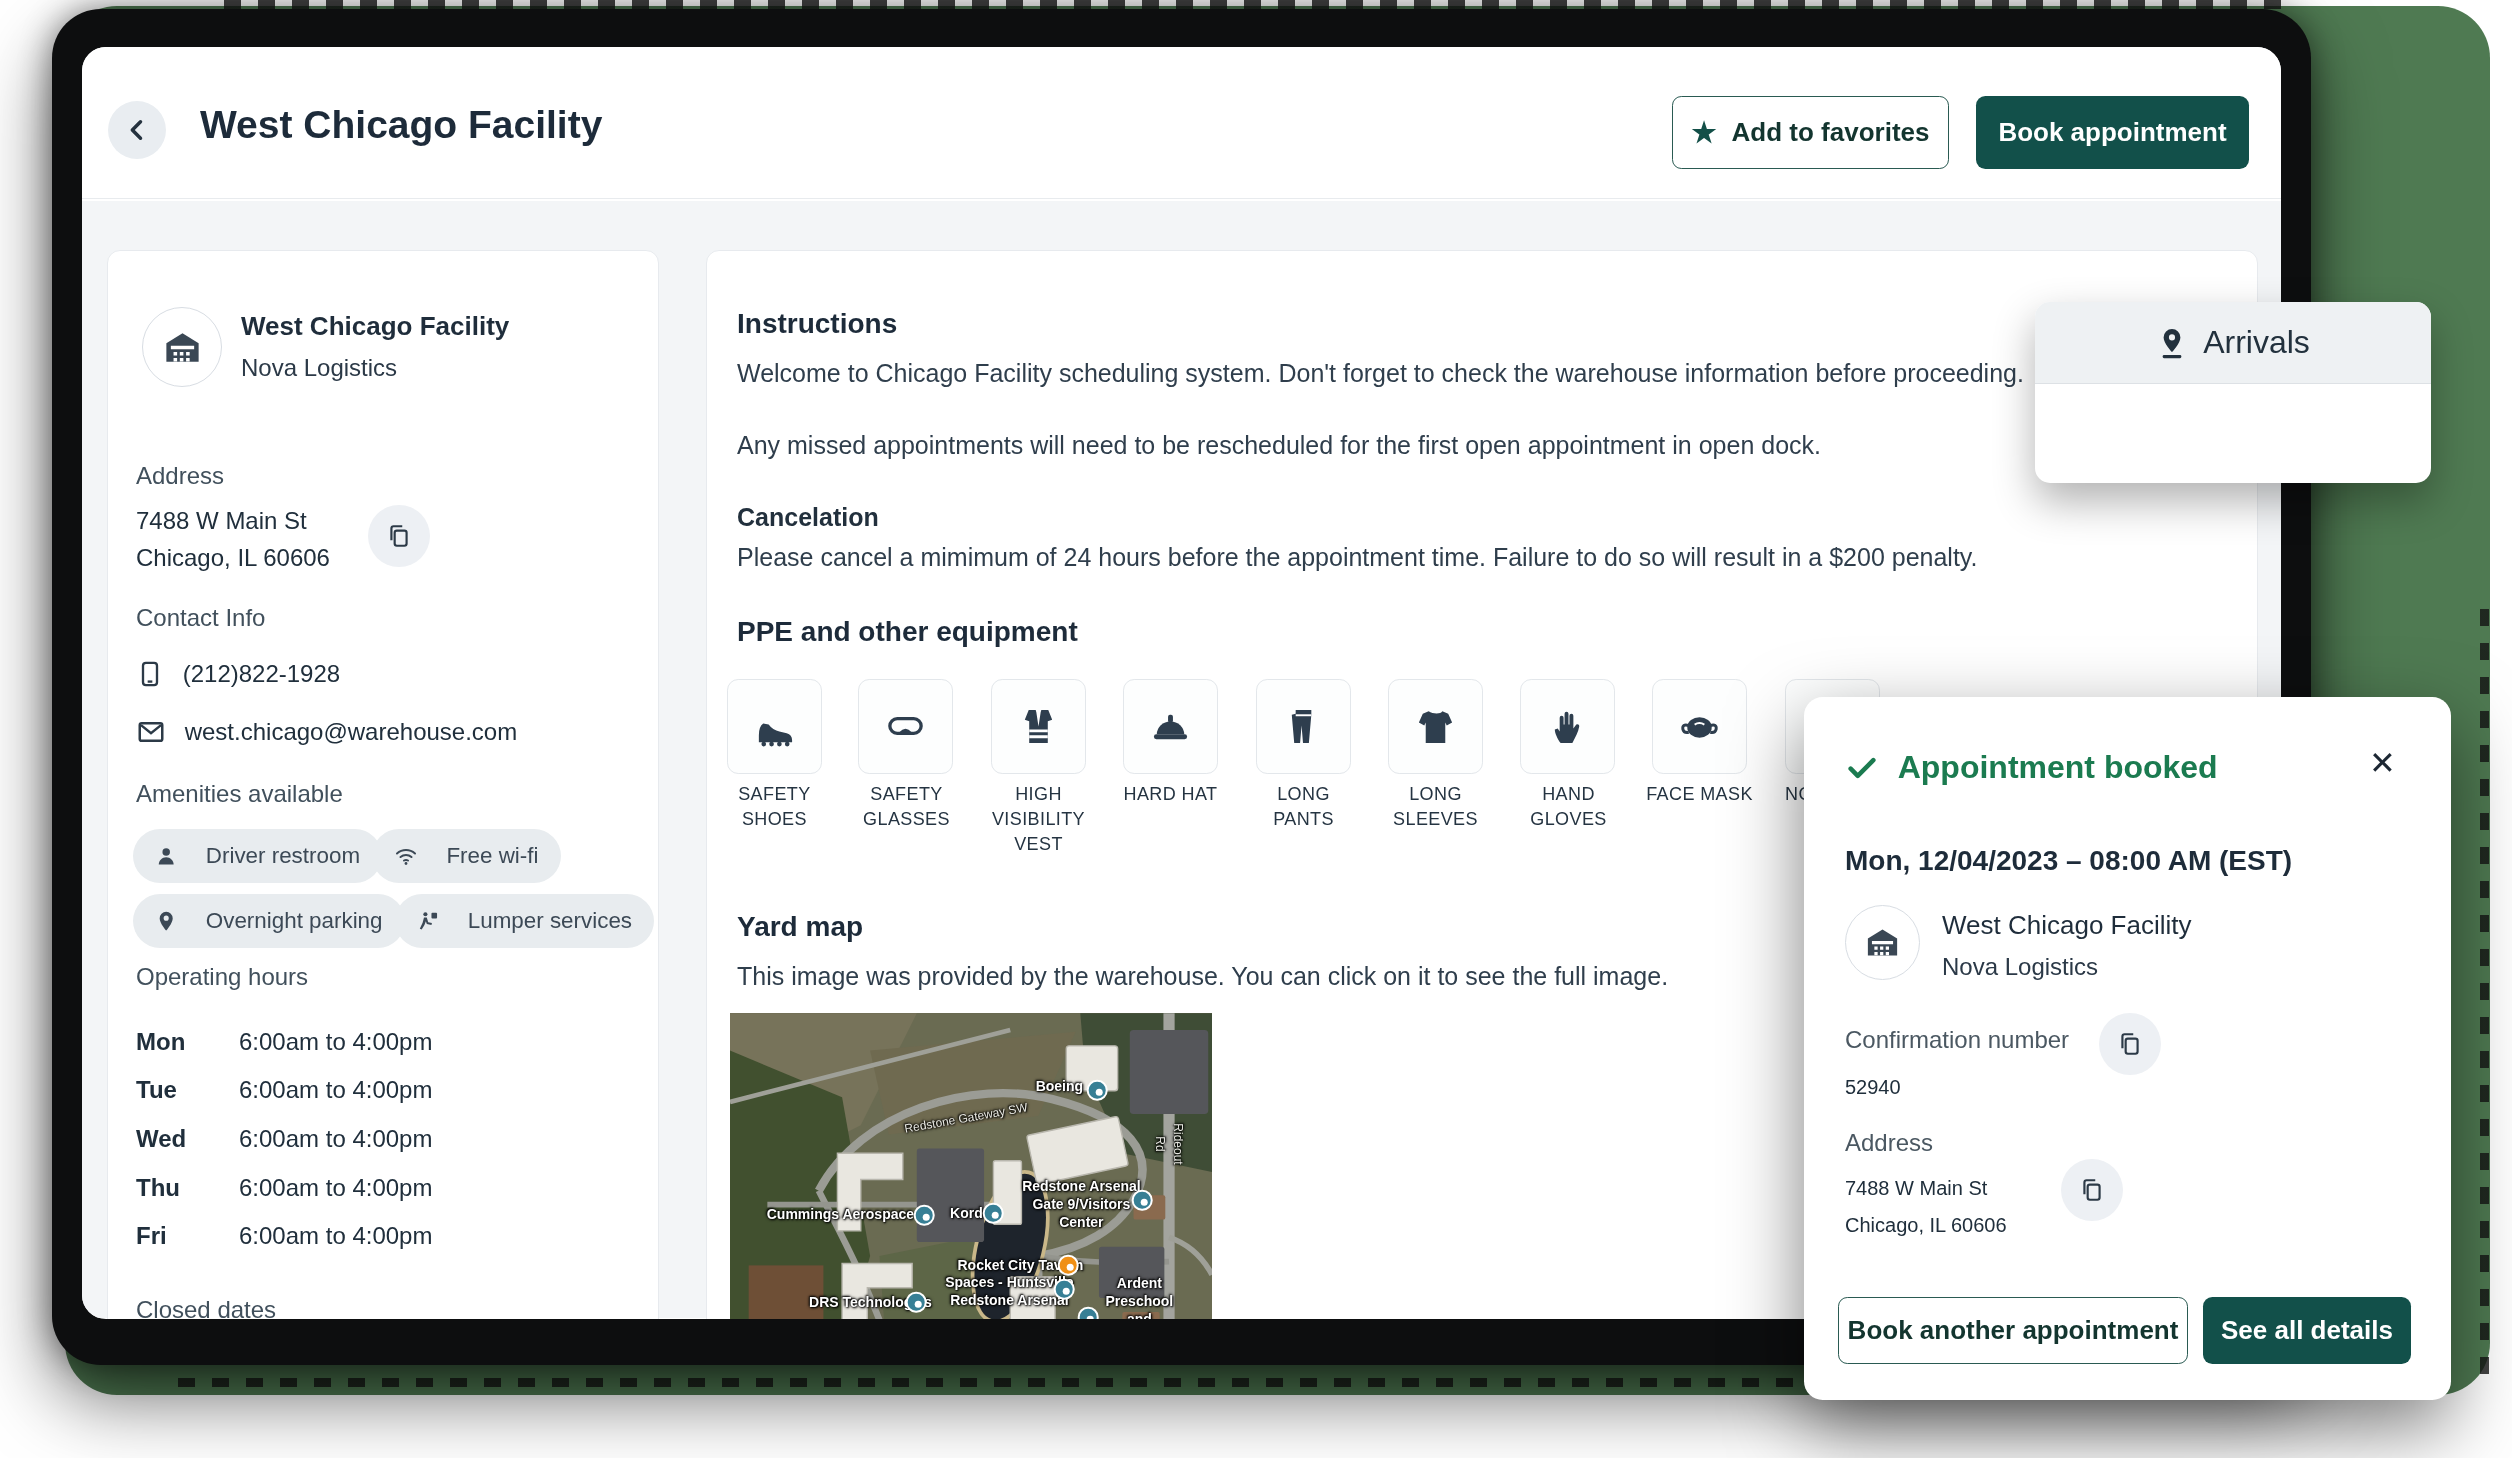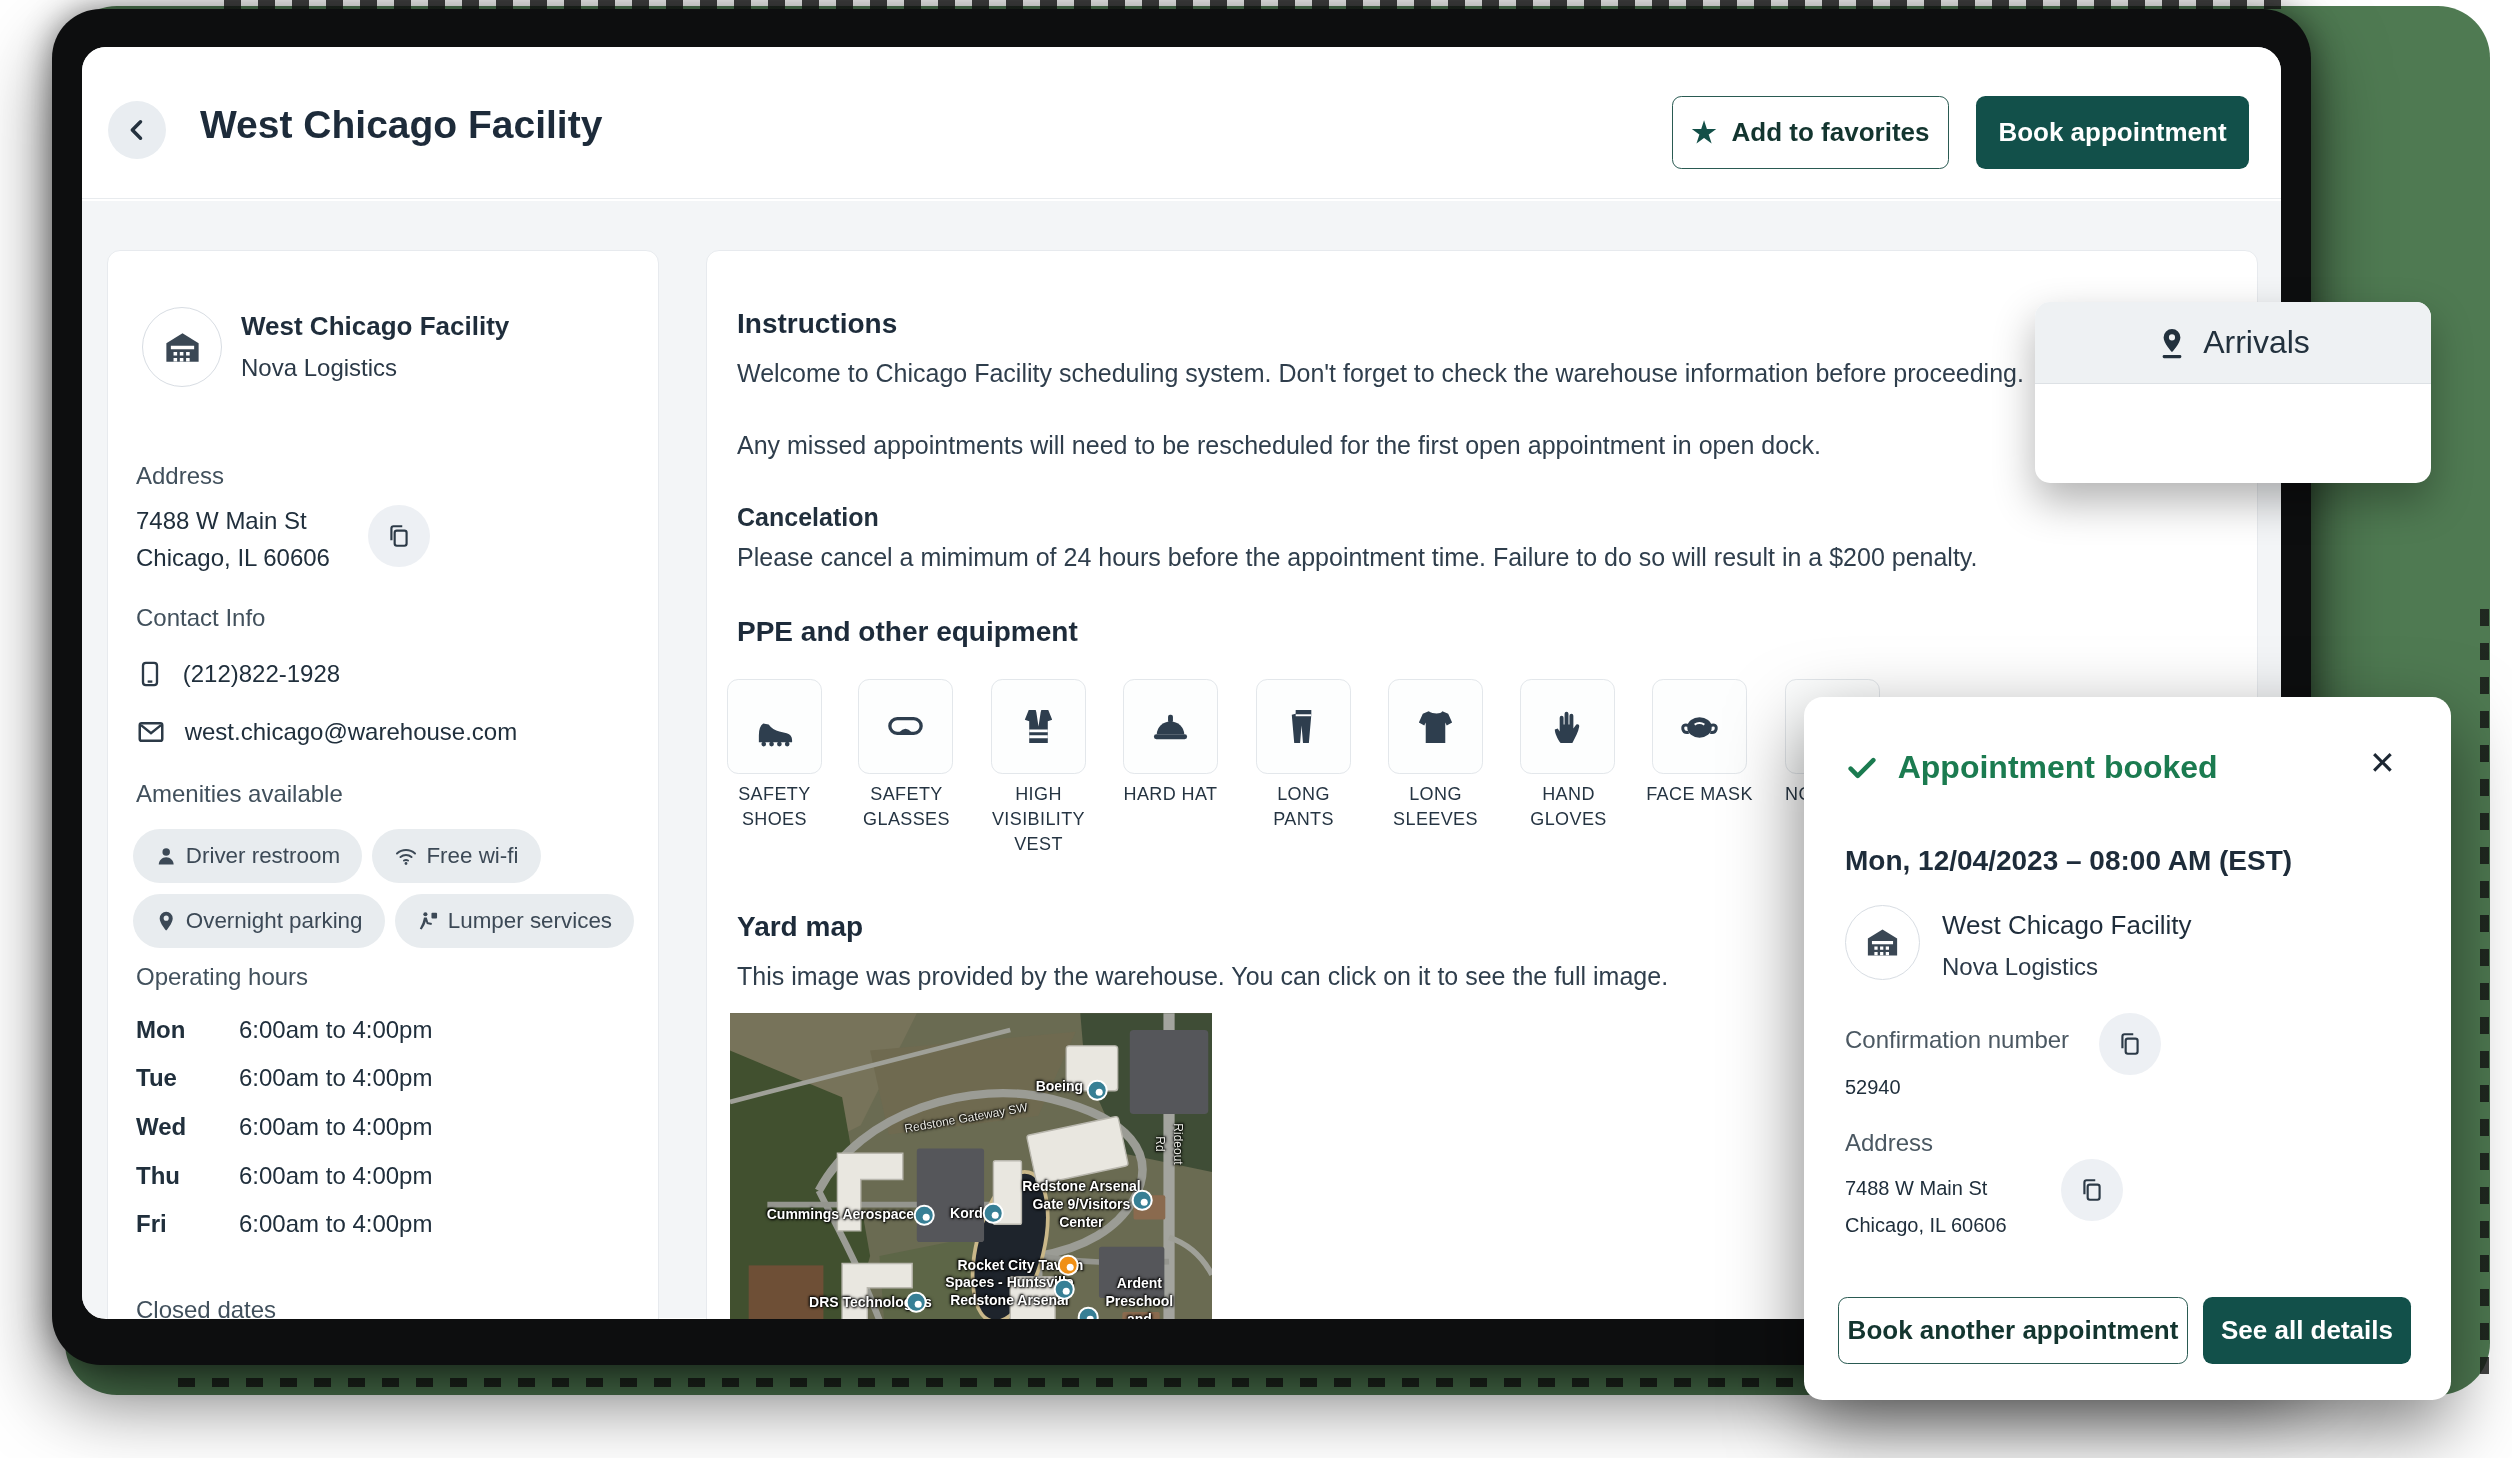--- a/index.html
+++ b/index.html
@@ -50,23 +50,23 @@
     display:flex; align-items:center; justify-content:center; color:#3a4754; }
   .fac-avatar { left:34px; top:56px; width:80px; height:80px; }
   .fac-name { left:133px; top:60px; font-size:26px; font-weight:bold; color:#1f2d3b; }
   .fac-company { left:133px; top:103px; font-size:24px; color:#2b3947; }
   .side-label { font-size:24px; color:#41505c; }
   .side-value { font-size:24px; color:#202f3c; line-height:37px; }
   .icon-row { display:flex; align-items:center; gap:18.7px; color:#2c3a47; }
   .copy-btn { width:62px; height:62px; border-radius:50%; background:#edf0f4;
     display:flex; align-items:center; justify-content:center; color:#2c3a47; cursor:pointer; }
   .pill { position:absolute; height:54px; display:inline-flex; align-items:center;
-    gap:8px; padding:0 22.4px; background:#e8ecef; border-radius:934px;
+    gap:28px; padding:0 22.4px; background:#e8ecef; border-radius:934px;
     font-size:22.4px; color:#3c4956; }
-  .hour-row { position:absolute; left:28px; font-size:24px; color:#202f3c; }
+  .hour-row { position:absolute; left:28px; font-size:24px; color:#202f3c;margin-top:12px; }
   .hour-day { display:inline-block; width:103px; font-weight:bold; }
 
   
   .sec-title { font-size:28px; font-weight:bold; color:#1d2b3a; }
   .para { font-size:25px; color:#2f3e4c; white-space:nowrap; }
   .ppe-card { position:absolute; width:95px; height:95px; background:#fdfefe;
     border:1.9px solid #e3e7eb; border-radius:11.2px; display:flex; align-items:center;
     justify-content:center; color:#2e3e4e; }
   .ppe-label { position:absolute; width:131px; text-align:center; font-size:18px;
     line-height:25px; color:#253442; letter-spacing:0.4px; white-space:pre-line; }

